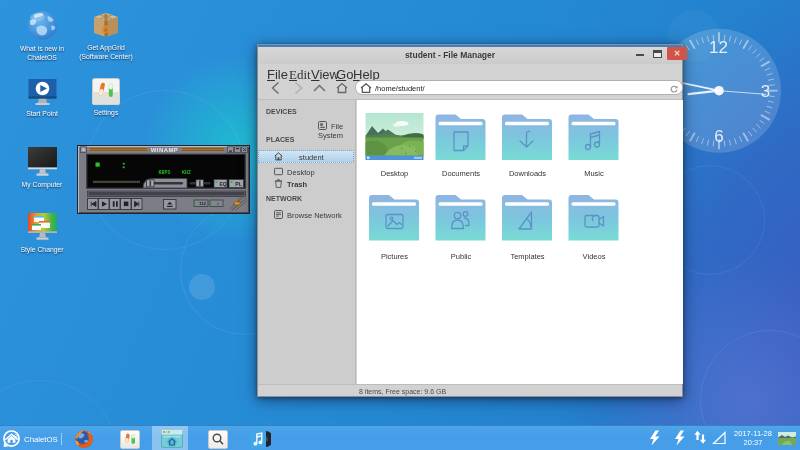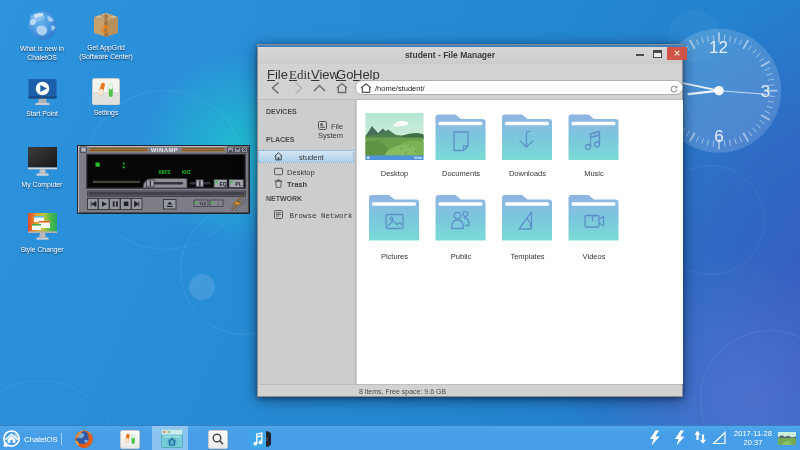--- a/index.html
+++ b/index.html
@@ -350,21 +350,21 @@
           </svg>
         <span style="margin-left:2px;">Desktop</span>
       </div>
       <div style="position:absolute; left:16px; top:79px;">
         <svg width="9" height="9" viewBox="0 0 11 11" style="vertical-align:-1.5px;">
             <path d="M2 2.5 L2.8 10.3 L8.2 10.3 L9 2.5 Z M1 2.5 L10 2.5 M4 2.5 L4.5 0.8 L6.5 0.8 L7 2.5" stroke="#555" stroke-width="1.1" fill="none"></path>
           </svg>
         <span style="margin-left:2px;font-weight:bold;">Trash</span>
       </div>
       <div style="position:absolute; left:8px; top:95px; font-weight:bold; font-size:7px; color:#4a4a4a;">NETWORK</div>
-      <div style="position:absolute; left:16px; top:110px; white-space:nowrap;font-family:Liberation Mono, monospace;">
+      <div style="position:absolute; left:16px; top:110px; white-space:nowrap;">
         <svg width="9" height="9" viewBox="0 0 11 11" style="vertical-align:-1.5px;">
             <rect x="0.6" y="0.6" width="9.8" height="9.8" rx="1.5" fill="none" stroke="#555" stroke-width="1.2"></rect>
             <path d="M2.5 3.4 L8.5 3.4 M2.5 5.4 L8.5 5.4 M2.5 7.4 L6 7.4" stroke="#555" stroke-width="1.1"></path>
           </svg>
         <span style="margin-left:2px;">Browse Network</span>
       </div>
     </div>
 
     <div id="fmmain" style="position:absolute; left:99px; top:55px; width:326px; height:284px; background:#fff;">
       <svg width="326" height="283" viewBox="0 0 326 283">

